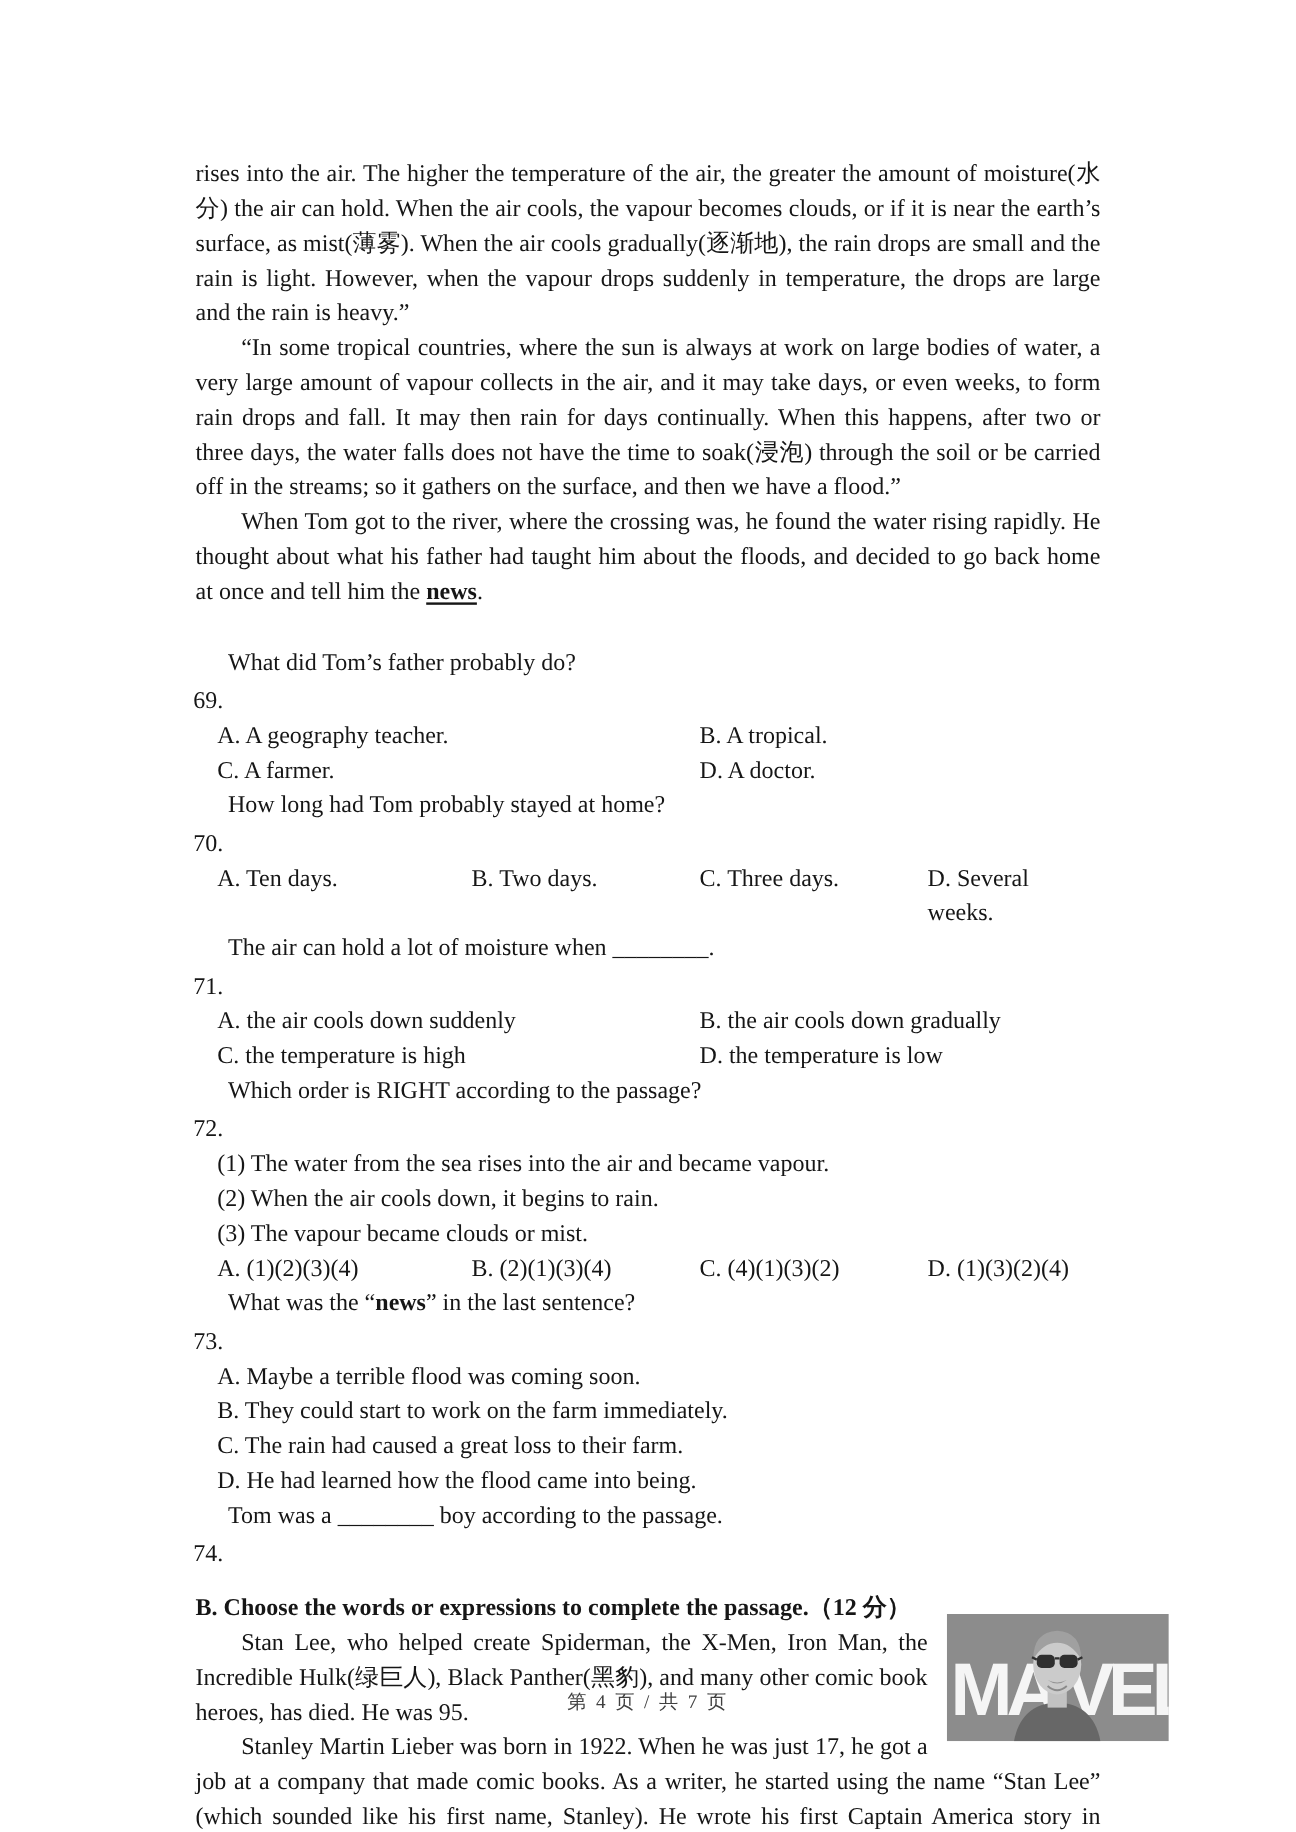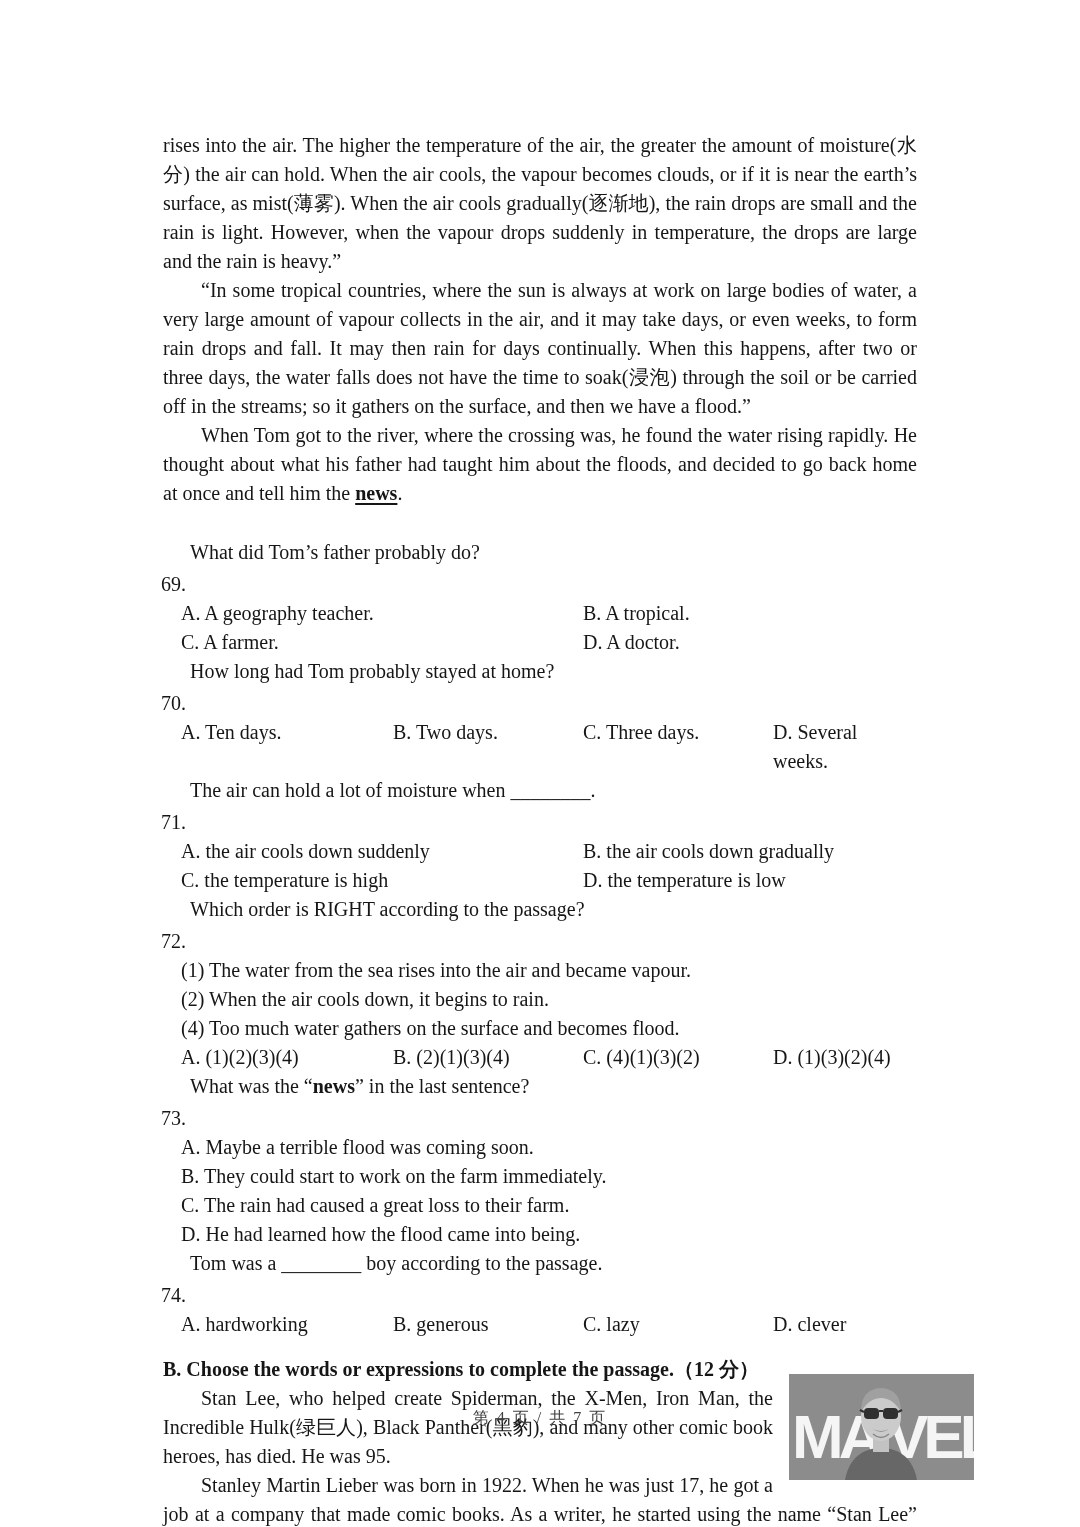--- a/index.html
+++ b/index.html
@@ -117,21 +117,21 @@
         </div>
       </div>
 
       <div>
         <div class="q-line">
           <span class="q-num">72.</span>
           <span class="q-text">Which order is RIGHT according to the passage?</span>
         </div>
         <div class="sub-item">(1) The water from the sea rises into the air and became vapour.</div>
         <div class="sub-item">(2) When the air cools down, it begins to rain.</div>
-        <div class="sub-item">(4) Too much water gathers on the surface and becomes flood.</div>
+        <div class="sub-item">(3) The vapour became clouds or mist.</div>
         <div class="opts four">
           <span>A. (1)(2)(3)(4)</span>
           <span>B. (2)(1)(3)(4)</span>
           <span>C. (4)(1)(3)(2)</span>
           <span>D. (1)(3)(2)(4)</span>
         </div>
       </div>
 
       <div>
         <div class="q-line">
@@ -141,26 +141,20 @@
         <div class="opt-line">A. Maybe a terrible flood was coming soon.</div>
         <div class="opt-line">B. They could start to work on the farm immediately.</div>
         <div class="opt-line">C. The rain had caused a great loss to their farm.</div>
         <div class="opt-line">D. He had learned how the flood came into being.</div>
       </div>
 
       <div>
         <div class="q-line">
           <span class="q-num">74.</span>
           <span class="q-text">Tom was a ________ boy according to the passage.</span>
-        </div>
-        <div class="opts four">
-          <span>A. hardworking</span>
-          <span>B. generous</span>
-          <span>C. lazy</span>
-          <span>D. clever</span>
         </div>
       </div>
 
     </section>
 
     <section class="secB">
       <p class="secB-heading">B. Choose the words or expressions to complete the passage.（12 分）</p>
       <p class="just ind">
         <span class="marvel-wrap">
           <svg viewBox="0 0 185 106" width="185" height="106">

